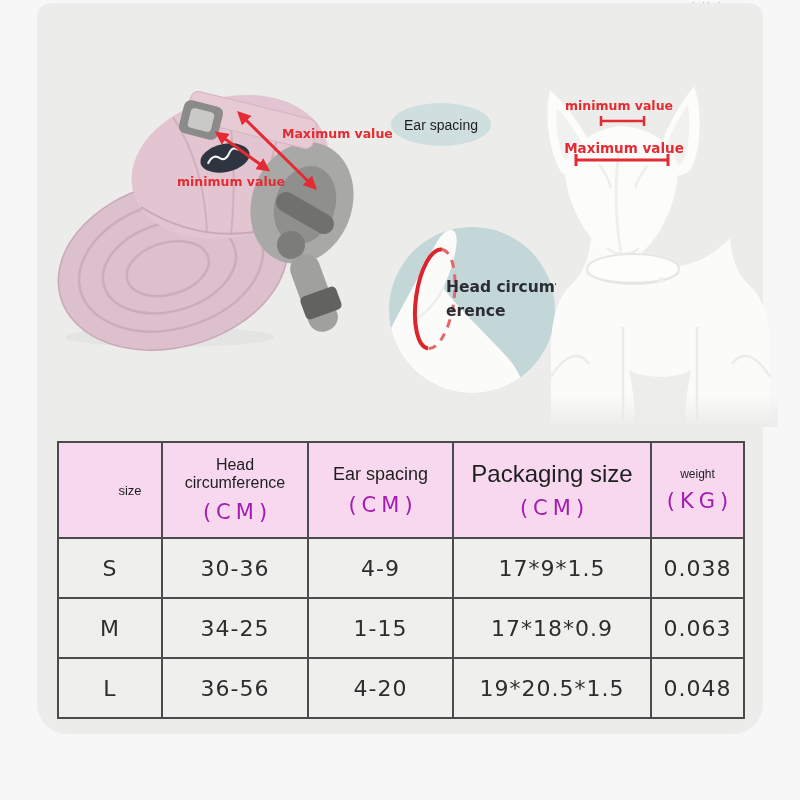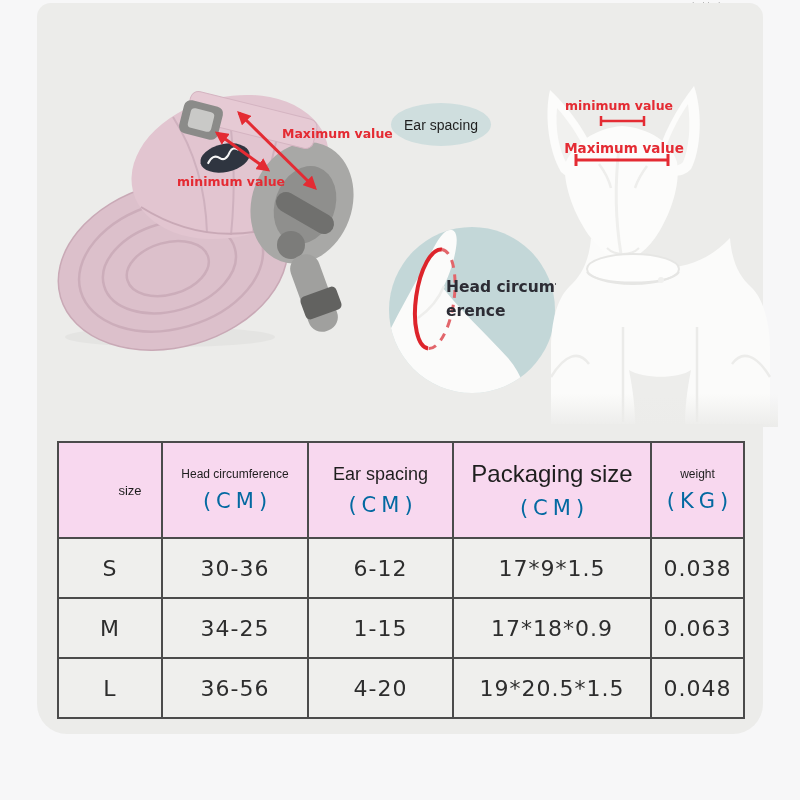--- a/index.html
+++ b/index.html
@@ -30,23 +30,23 @@
   .size-table-wrap{position:absolute;left:20px;top:438px;width:688px;}
   table.size-table{
     width:688px;table-layout:fixed;border-collapse:collapse;
   }
   table.size-table th, table.size-table td{
     border:2px solid #4b4b4b;text-align:center;vertical-align:middle;
     overflow:hidden;
   }
   table.size-table th{background:#f8d8ef;height:92px;font-weight:normal;}
   table.size-table td{background:#efefed;height:56px;font-size:22px;color:#2d2d2d;letter-spacing:1px;font-family:"DejaVu Sans","Liberation Sans",sans-serif;}
-  .th-l1{display:block;font-size:12px;font-weight:500;color:#1e1e1e;}
+  .th-l1{display:block;font-size:16px;font-weight:500;color:#1e1e1e;}
   .th-l1.small{font-size:13px;font-weight:400;padding-left:40px;}
-  .th-l2{display:block;font-size:21px;color:#0369a1;letter-spacing:5px;padding-left:5px;margin-top:8px;font-family:"DejaVu Sans","Liberation Sans",sans-serif;}
+  .th-l2{display:block;font-size:21px;color:#a21caf;letter-spacing:5px;padding-left:5px;margin-top:8px;font-family:"DejaVu Sans","Liberation Sans",sans-serif;}
 </style>
 </head>
 <body>
 
 <div class="top-fragment">· ·· ·</div>
 
 <div class="card">
 
   <svg class="abs" style="left:18px;top:82px;overflow:visible" width="320" height="265" viewBox="0 0 320 265">
     <defs>
@@ -201,21 +201,21 @@
           <th>
             <span class="th-l1" style="font-size:12px">weight</span>
             <span class="th-l2">(KG)</span>
           </th>
         </tr>
       </thead>
       <tbody>
         <tr>
           <td>S</td>
           <td>30-36</td>
-          <td>6-12</td>
+          <td>4-9</td>
           <td>17*9*1.5</td>
           <td>0.038</td>
         </tr>
         <tr>
           <td>M</td>
           <td>34-25</td>
           <td>1-15</td>
           <td>17*18*0.9</td>
           <td>0.063</td>
         </tr>

